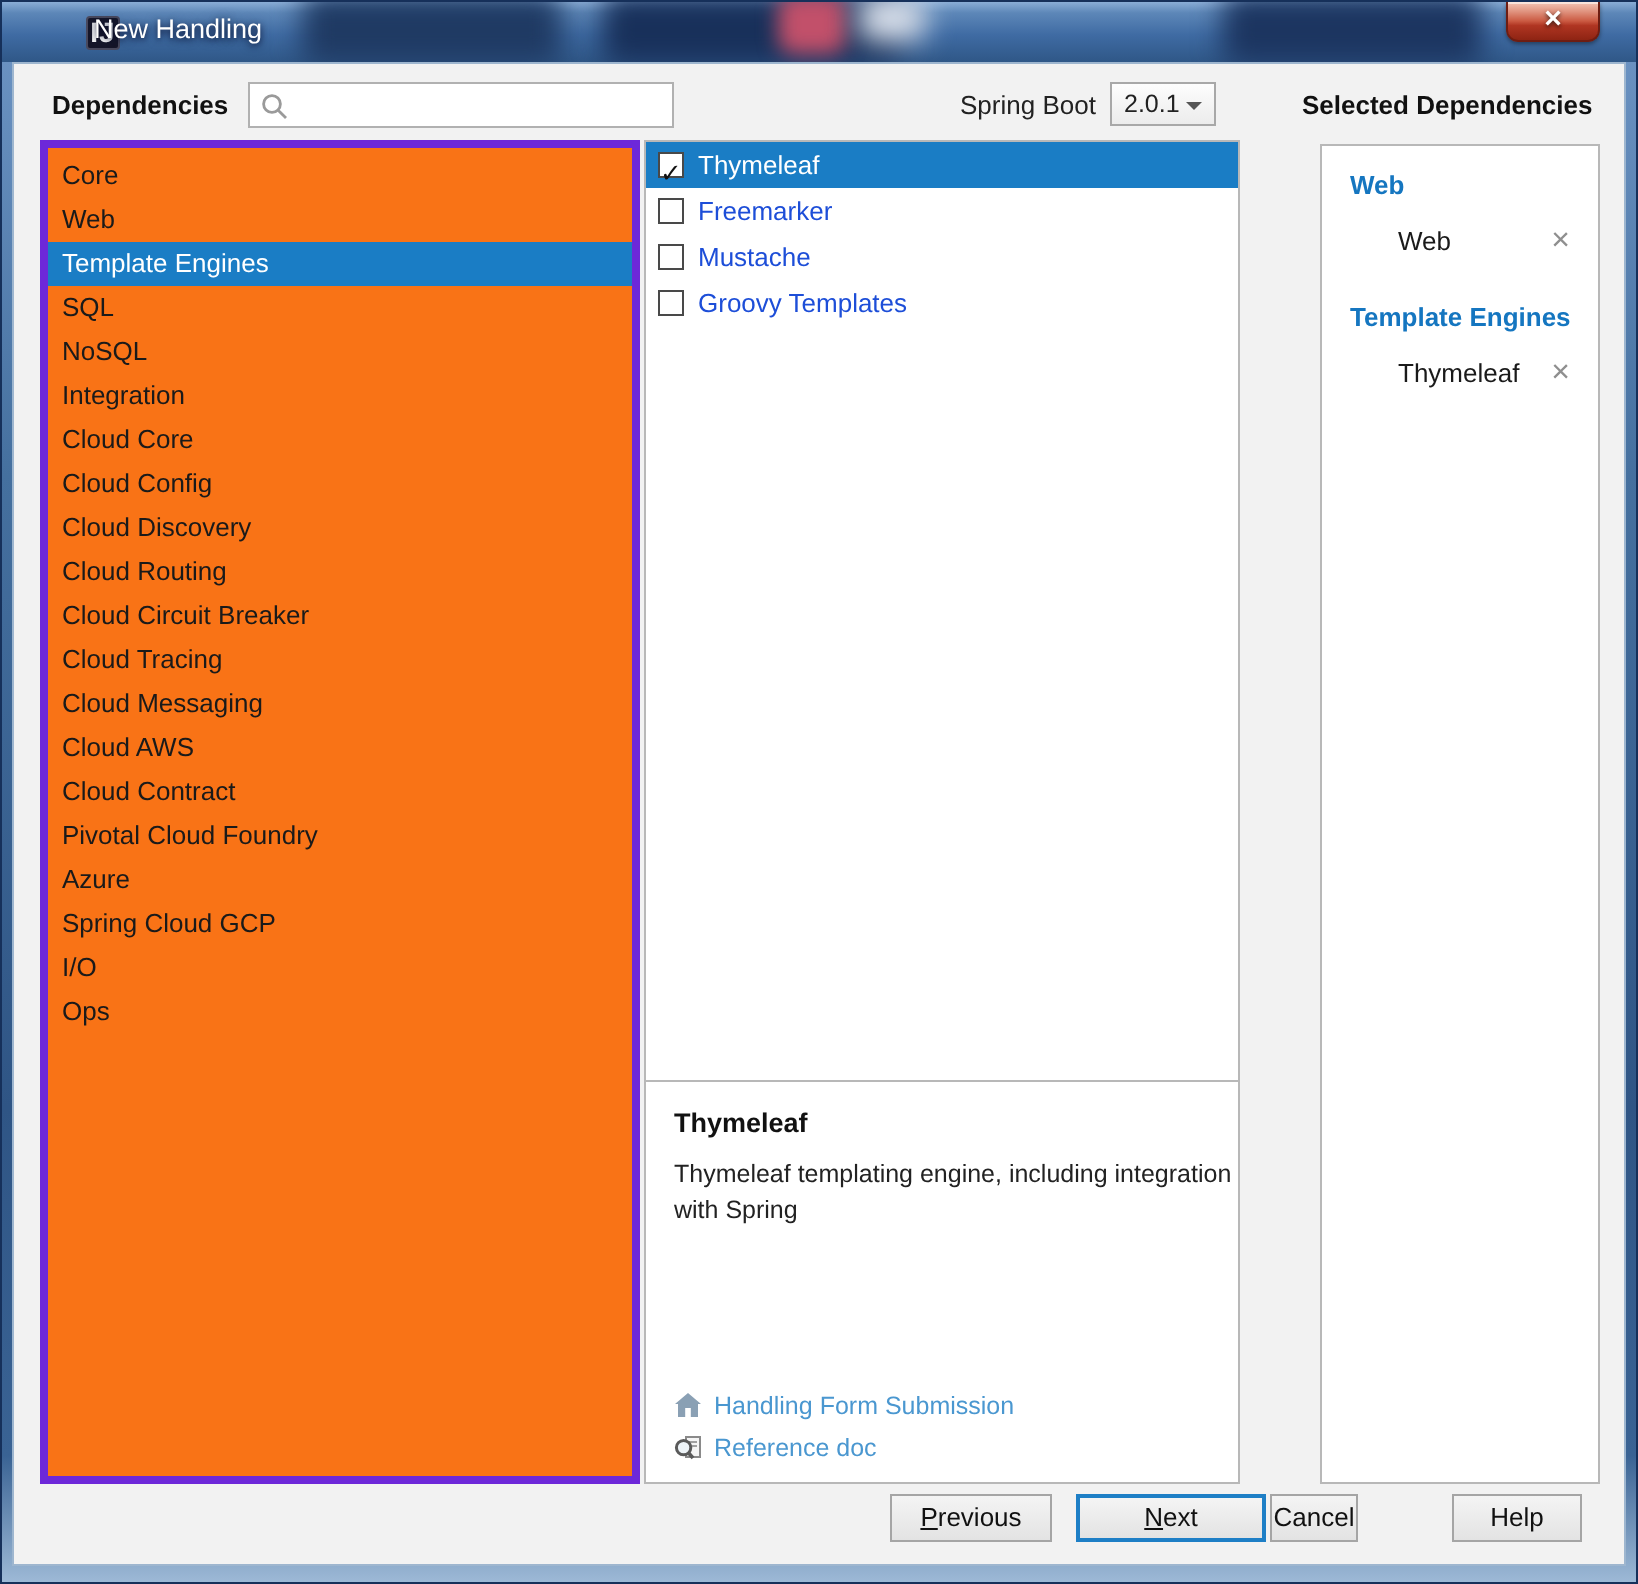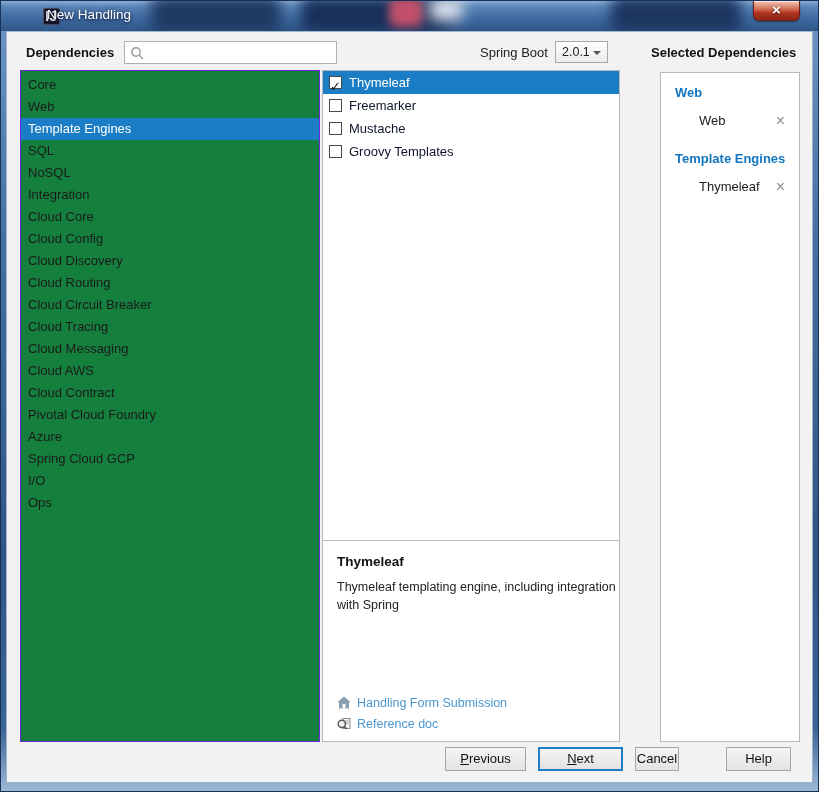--- a/index.html
+++ b/index.html
@@ -47,31 +47,31 @@
     outline:none; font-size:13px; font-family:inherit; background:transparent; }
   .sb-label { position:absolute; left:473px; top:13px; font-size:13px; color:#222; }
   .sb-select { position:absolute; left:548px; top:9px; width:53px; height:22px;
     background:linear-gradient(180deg,#fdfdfd,#ececec); border:1px solid #a8a8a8; font-size:12.5px;
     color:#222; padding:3px 0 0 6px; cursor:pointer; }
   .sb-select .caret { position:absolute; right:6px; top:9px; width:0; height:0;
     border-left:4px solid transparent; border-right:4px solid transparent; border-top:4px solid #555; }
   .seldeps-label { position:absolute; left:644px; top:13px; }
 
   
-  .cat-panel { position:absolute; left:13px; top:38px; width:300px; height:672px; background:#15803d;
-    border:1px solid #6d28d9; padding-top:3px; overflow:hidden; }
+  .cat-panel { position:absolute; left:13px; top:38px; width:300px; height:672px; background:#f97316;
+    border:4px solid #6d28d9; padding-top:3px; overflow:hidden; }
   .cat-item { height:22px; line-height:22px; padding-left:7px; font-size:13px; color:#1a1a1a;
     cursor:pointer; white-space:nowrap; }
   .cat-item.selected { background:#1a7dc5; color:#fff; }
 
   
   .dep-panel { position:absolute; left:315px; top:38px; width:298px; height:672px; background:#fff;
     border:1px solid #b8b8b8; }
   .dep-list { height:470px; border-bottom:1px solid #b8b8b8; }
-  .dep-row { height:23px; line-height:23px; font-size:13px; color:#0f172a; cursor:pointer;
+  .dep-row { height:23px; line-height:23px; font-size:13px; color:#1d4ed8; cursor:pointer;
     display:flex; align-items:center; }
   .dep-row.selected { background:#1a7dc5; color:#fff; }
   .cb { width:13px; height:13px; background:#fff; border:1px solid #494949; margin:0 7px 0 6px;
     flex:0 0 13px; position:relative; cursor:pointer; }
   .cb.checked::before { content:"\2713"; position:absolute; left:0px; top:-2px; color:#111;
     font-size:13px; font-weight:bold; }
 
   .desc { position:relative; height:200px; padding:13px 14px 0 14px; }
   .desc-title { font-size:13.5px; font-weight:bold; color:#111; margin-bottom:9px; }
   .desc-text { font-size:12.5px; line-height:1.45; color:#222; width:290px; }
@@ -90,21 +90,21 @@
   .sd-item-label { font-size:13px; color:#1a1a1a; }
   .sd-remove { color:#8f8f8f; font-size:16px; line-height:12px; cursor:pointer; padding-right:2px; }
 
   
   .btn { position:absolute; top:715px; height:24px; background:linear-gradient(180deg,#f4f4f4,#e3e3e3);
     border:1px solid #a5a5a5; font-size:13px; color:#111; font-family:inherit; cursor:pointer;
     text-align:center; }
   .btn .mnemonic { display:block; line-height:22px; }
   .btn.mn .mnemonic::first-letter { text-decoration:underline; }
   .btn-previous { left:438px; width:81px; }
-  .btn-next { left:531px; width:85px; border:2px solid #1e7fc6; }
+  .btn-next { left:531px; width:95px; border:2px solid #1e7fc6; }
   .btn-next .mnemonic { line-height:20px; }
   .btn-cancel { left:628px; width:44px; }
   .btn-help { left:719px; width:65px; }
 </style>
 </head>
 <body>
 
 <div class="window">
 
   <div class="titlebar">

